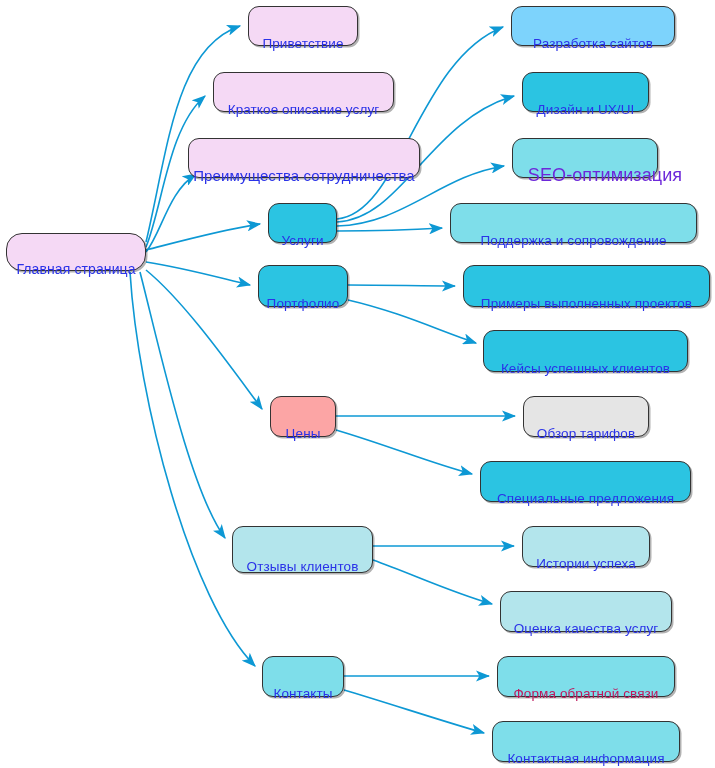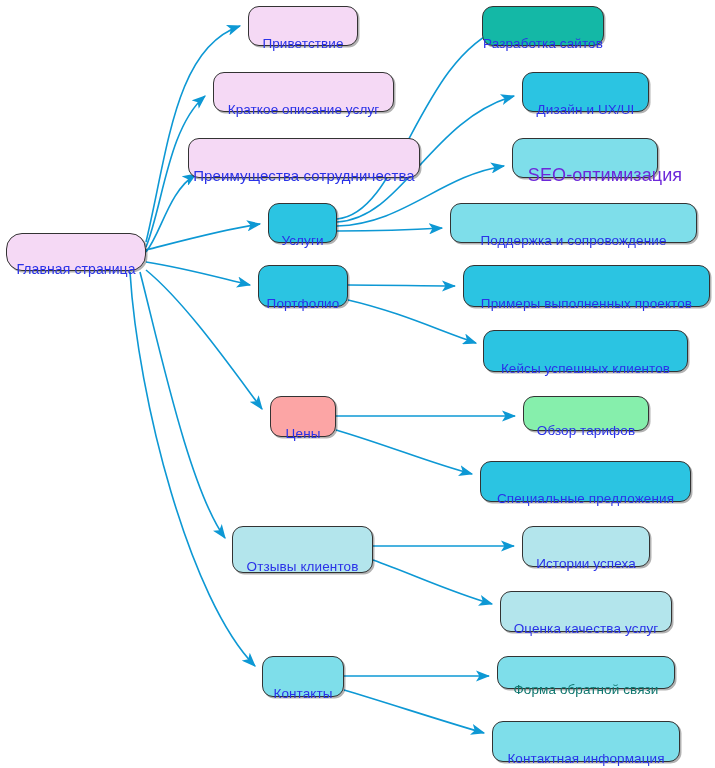--- a/index.html
+++ b/index.html
@@ -93,21 +93,21 @@
       </div>
       <div class="node" style="left: 213px; top: 72px; width: 181px; height: 40px; background: rgb(245, 217, 245); font-size: 13.5px; border-color: rgb(51, 51, 51); color: rgb(42, 50, 232);">
         <span class="node-label">Краткое описание услуг</span>
       </div>
       <div class="node" style="left: 188px; top: 138px; width: 232px; height: 40px; background: rgb(245, 217, 245); font-size: 15px; border-color: rgb(51, 51, 51); color: rgb(42, 50, 232);">
         <span class="node-label">Преимущества сотрудничества</span>
       </div>
       <div class="node" style="left: 268px; top: 203px; width: 69px; height: 40px; background: rgb(43, 196, 226); font-size: 13.5px; border-color: rgb(51, 51, 51); color: rgb(42, 50, 232);">
         <span class="node-label">Услуги</span>
       </div>
-      <div class="node" style="left: 482px; top: 6px; width: 122px; height: 40px; background: #14b8a6; font-size: 13.5px; border-color: rgb(51, 51, 51); color: rgb(42, 50, 232);">
+      <div class="node" style="left: 511px; top: 6px; width: 164px; height: 40px; background: #7dd3fc; font-size: 13.5px; border-color: rgb(51, 51, 51); color: rgb(42, 50, 232);">
         <span class="node-label">Разработка сайтов</span>
       </div>
       <div class="node" style="left: 522px; top: 72px; width: 127px; height: 40px; background: rgb(43, 196, 226); font-size: 13.5px; border-color: rgb(51, 51, 51); color: rgb(42, 50, 232);">
         <span class="node-label">Дизайн и UX/UI</span>
       </div>
       <div class="node" style="left: 512px; top: 138px; width: 146px; height: 40px; background: rgb(126, 222, 234); font-size: 18px; border-color: rgb(51, 51, 51); color: #6d28d9; padding-left: 40px;">
         <span class="node-label">SEO-оптимизация</span>
       </div>
       <div class="node" style="left: 450px; top: 203px; width: 247px; height: 40px; background: rgb(126, 222, 234); font-size: 13.5px; border-color: rgb(51, 51, 51); color: rgb(42, 50, 232);">
         <span class="node-label">Поддержка и сопровождение</span>
@@ -117,39 +117,39 @@
       </div>
       <div class="node" style="left: 463px; top: 265px; width: 247px; height: 42px; background: rgb(43, 196, 226); font-size: 13.5px; border-color: rgb(51, 51, 51); color: rgb(42, 50, 232);">
         <span class="node-label">Примеры выполненных проектов</span>
       </div>
       <div class="node" style="left: 483px; top: 330px; width: 205px; height: 42px; background: rgb(43, 196, 226); font-size: 13.5px; border-color: rgb(51, 51, 51); color: rgb(42, 50, 232);">
         <span class="node-label">Кейсы успешных клиентов</span>
       </div>
       <div class="node" style="left: 270px; top: 396px; width: 66px; height: 41px; background: #fca5a5; font-size: 13.5px; border-color: rgb(51, 51, 51); color: rgb(42, 50, 232);">
         <span class="node-label">Цены</span>
       </div>
-      <div class="node" style="left: 523px; top: 396px; width: 126px; height: 35px; background: #86efac; font-size: 13.5px; border-color: rgb(51, 51, 51); color: rgb(42, 50, 232);">
+      <div class="node" style="left: 523px; top: 396px; width: 126px; height: 41px; background: #e5e5e5; font-size: 13.5px; border-color: rgb(51, 51, 51); color: rgb(42, 50, 232);">
         <span class="node-label">Обзор тарифов</span>
       </div>
       <div class="node" style="left: 480px; top: 461px; width: 211px; height: 41px; background: rgb(43, 196, 226); font-size: 13.5px; border-color: rgb(51, 51, 51); color: rgb(42, 50, 232);">
         <span class="node-label">Специальные предложения</span>
       </div>
       <div class="node" style="left: 232px; top: 526px; width: 141px; height: 47px; background: rgb(179, 229, 236); font-size: 13.5px; border-color: rgb(51, 51, 51); color: rgb(42, 50, 232);">
         <span class="node-label">Отзывы клиентов</span>
       </div>
       <div class="node" style="left: 522px; top: 526px; width: 128px; height: 41px; background: rgb(179, 229, 236); font-size: 13.5px; border-color: rgb(51, 51, 51); color: rgb(42, 50, 232);">
         <span class="node-label">Истории успеха</span>
       </div>
       <div class="node" style="left: 500px; top: 591px; width: 172px; height: 41px; background: rgb(179, 229, 236); font-size: 13.5px; border-color: rgb(51, 51, 51); color: rgb(42, 50, 232);">
         <span class="node-label">Оценка качества услуг</span>
       </div>
       <div class="node" style="left: 262px; top: 656px; width: 82px; height: 41px; background: rgb(126, 222, 234); font-size: 13.5px; border-color: rgb(51, 51, 51); color: rgb(42, 50, 232);">
         <span class="node-label">Контакты</span>
       </div>
-      <div class="node" style="left: 497px; top: 656px; width: 178px; height: 33px; background: rgb(126, 222, 234); font-size: 13.5px; border-color: rgb(51, 51, 51); color: #0f766e;">
+      <div class="node" style="left: 497px; top: 656px; width: 178px; height: 41px; background: rgb(126, 222, 234); font-size: 13.5px; border-color: rgb(51, 51, 51); color: #be185d;">
         <span class="node-label">Форма обратной связи</span>
       </div>
       <div class="node" style="left: 492px; top: 721px; width: 188px; height: 41px; background: rgb(126, 222, 234); font-size: 13.5px; border-color: rgb(51, 51, 51); color: rgb(42, 50, 232);">
         <span class="node-label">Контактная информация</span>
       </div>
     </div>
 
 </div>
 
 </body></html>

